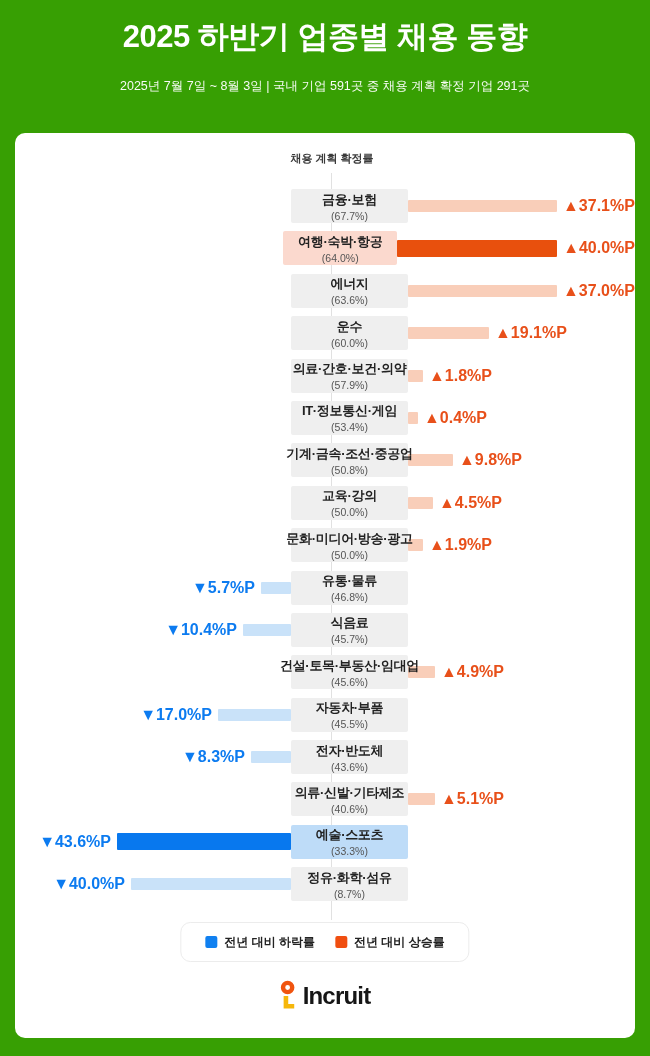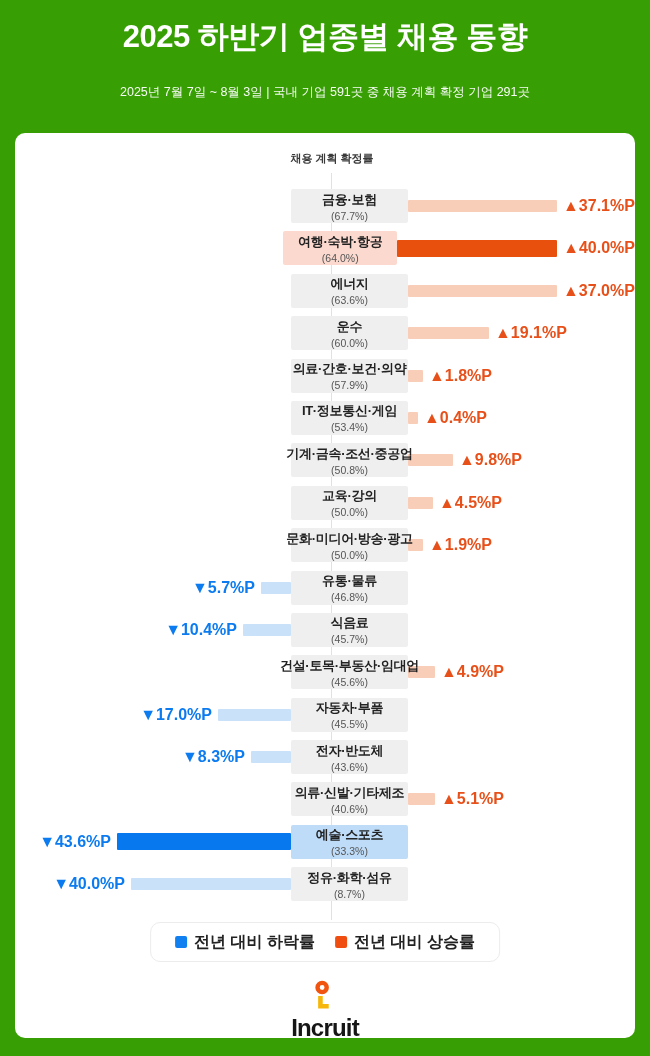--- a/index.html
+++ b/index.html
@@ -6,21 +6,21 @@
   body {
     width:650px; height:1056px; overflow:hidden;
     font-family:"Liberation Sans","DejaVu Sans",sans-serif;
     background:#379F03; position:relative;
   }
   .page { position:absolute; inset:0; }
 
   
   .header { text-align:center; padding-top:16px; }
   .title { color:#FFFFFF; font-size:31px; font-weight:800; letter-spacing:-0.5px; }
-  .subtitle { margin-top:26px; color:rgba(255,255,255,.96); font-size:12.5px; font-weight:500; }
+  .subtitle { margin-top:20px; color:rgba(255,255,255,.96); font-size:12.5px; font-weight:500; }
 
   
   .card {
     position:absolute; left:15px; top:133px; width:620px; height:905px;
     background:#FFFFFF; border-radius:10px;
   }
   .axis-label {
     position:absolute; top:18px; left:217px; width:200px; text-align:center;
     font-size:11px; font-weight:700; color:#3A3A3A;
   }
@@ -57,26 +57,26 @@
   
   .legend {
     position:absolute; top:789px; left:50%; transform:translateX(-50%);
     height:40px; background:#FFFFFF; border:1px solid #ECECEC; border-radius:10px;
     display:flex; align-items:center; gap:20px; padding:0 24px; white-space:nowrap;
   }
   .legend-item { display:flex; align-items:center; gap:7px; }
   .swatch { width:12px; height:12px; border-radius:2px; display:inline-block; }
   .swatch.down { background:#1080F0; }
   .swatch.up { background:#F04E10; }
-  .legend-label { font-size:16px; font-weight:600; color:#222222; }
+  .legend-label { font-size:12px; font-weight:600; color:#222222; }
 
   
   .logo {
     position:absolute; top:846px; left:50%; transform:translateX(-50%);
-    display:flex; align-items:center; gap:2px;flex-direction:column;
+    display:flex; align-items:center; gap:2px;
   }
   .logo svg { display:block; }
   .brand { font-size:24px; font-weight:800; color:#161616; letter-spacing:-0.8px; }
 </style>
 </head>
 <body>
 
 <div class="page">
 
   <header class="header">

